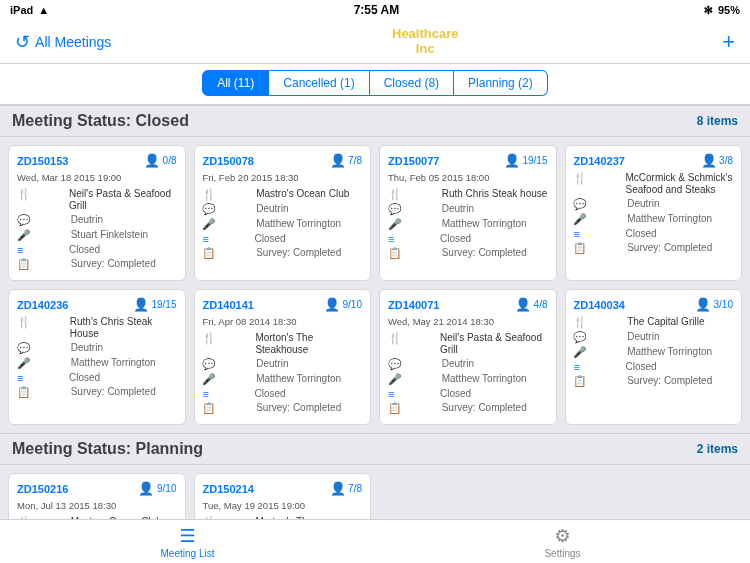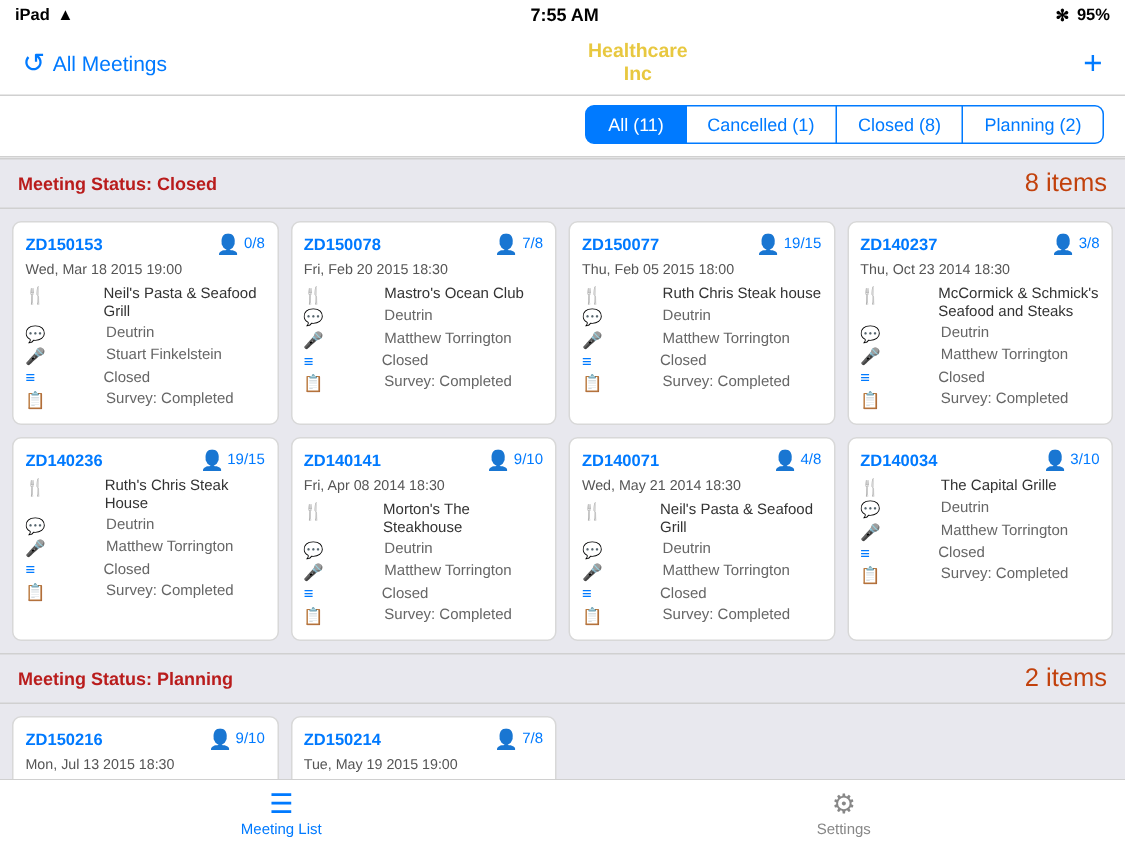--- a/index.html
+++ b/index.html
@@ -33,21 +33,21 @@
     .nav-brand { font-size: 13px; font-weight: bold; color: #1a6b9a; text-align: center; line-height: 1.1; }
     .nav-brand span { color: #e8c840; display: block; margin-left: 17px; }
     .nav-left { color: #007aff; font-size: 14px; display: flex; align-items: center; gap: 5px; cursor: pointer; }
     .nav-right { color: #007aff; font-size: 22px; cursor: pointer; }
 
     
     .filter-bar {
       background: white;
       padding: 6px 14px 8px;
       display: flex;
-      justify-content: flex-end;
+      justify-content: center;
       gap: 0;
       border-bottom: 1px solid #d0d0d0;
     }
     .filter-tab {
       padding: 5px 14px;
       font-size: 12px;
       border: 1px solid #007aff;
       color: #007aff;
       cursor: pointer;
       background: white;
@@ -67,22 +67,22 @@
     
     .section-header {
       display: flex;
       justify-content: space-between;
       align-items: center;
       padding: 6px 12px;
       background: #e8e8ee;
       border-top: 1px solid #d0d0d0;
       border-bottom: 1px solid #d0d0d0;
     }
-    .section-title { font-size: 12px; font-weight: 600; color: #b91c1c; }
-    .section-count { font-size: 17px; color: #c2410c; }
+    .section-title { font-size: 16px; font-weight: 600; color: #404040; }
+    .section-count { font-size: 12px; color: #0369a1; font-weight: bold; }
 
     
     .cards-grid {
       display: grid;
       grid-template-columns: repeat(4, 1fr);
       gap: 8px;
       padding: 8px;
       background: #e8e8ee;
     }
 
@@ -276,21 +276,20 @@
       </div>
       </div>
       <div class="card">
       <div class="card-header">
         <span class="card-id">ZD140237</span>
         <div class="card-count-area">
           <span class="person-icon">👤</span>
           <span class="card-count">3/8</span>
         </div>
       </div>
-      <div class="card-date">Thu, Oct 23 2014 18:30</div>
       <div class="card-row">
         <span class="card-icon">🍴</span>
         <span class="card-text">McCormick &amp; Schmick's Seafood and Steaks</span>
       </div>
     <div class="card-row">
         <span class="card-icon">💬</span>
         <span class="card-text gray">Deutrin</span>
       </div>
         <div class="card-row">
         <span class="card-icon">🎤</span>

